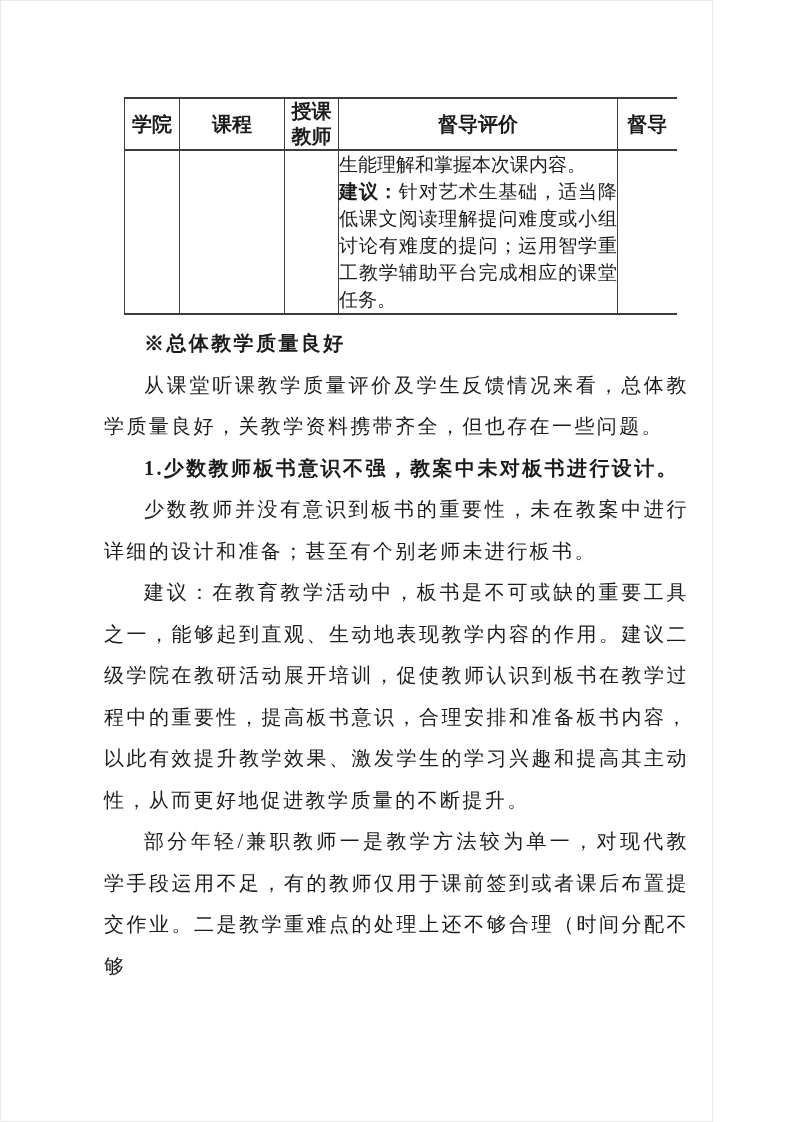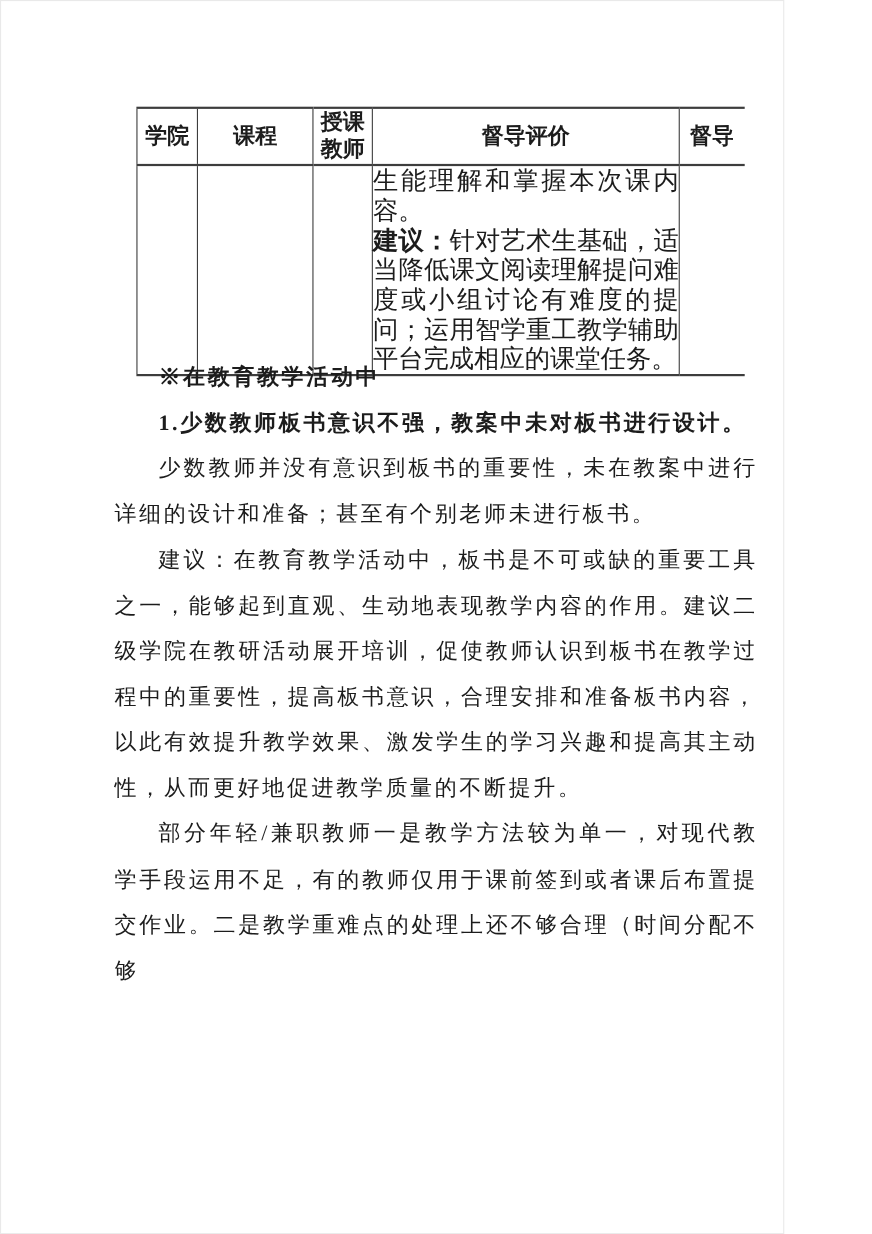--- a/index.html
+++ b/index.html
@@ -50,21 +50,21 @@
   }
   table.supervision th:first-child,
   table.supervision td:first-child {
     border-left: 1px solid #3d3d3d;
   }
   table.supervision th:last-child,
   table.supervision td:last-child {
     border-right: none;
   }
   td.evaluation-cell {
-    font-size: 23px;
+    font-size: 19px;
     line-height: 27px;
     padding: 1px 6px 0 6px;
     border-radius: 22px;
   }
   td.evaluation-cell p {
     margin: 0;
     text-align: justify;
   }
   td.evaluation-cell .bold-label {
     font-weight: bold;
@@ -135,21 +135,22 @@
         <td class="evaluation-cell">
           <p>生能理解和掌握本次课内容。</p>
           <p><span class="bold-label">建议：</span><span>针对艺术生基础，适当降低课文阅读理解提问难度或小组讨论有难度的提问；运用智学重工教学辅助平台完成相应的课堂任务。</span></p>
         </td>
         <td></td>
       </tr>
     </tbody>
   </table>
 
   <div class="body-text">
-    <h3>※在教育教学活动中</h3>
+    <h3>※总体教学质量良好</h3>
+    <p>从课堂听课教学质量评价及学生反馈情况来看，总体教学质量良好，关教学资料携带齐全，但也存在一些问题。</p>
     <h3>1.少数教师板书意识不强，教案中未对板书进行设计。</h3>
     <p>少数教师并没有意识到板书的重要性，未在教案中进行详细的设计和准备；甚至有个别老师未进行板书。</p>
     <p>建议：在教育教学活动中，板书是不可或缺的重要工具之一，能够起到直观、生动地表现教学内容的作用。建议二级学院在教研活动展开培训，促使教师认识到板书在教学过程中的重要性，提高板书意识，合理安排和准备板书内容，以此有效提升教学效果、激发学生的学习兴趣和提高其主动性，从而更好地促进教学质量的不断提升。</p>
     <p>部分年轻/兼职教师一是教学方法较为单一，对现代教学手段运用不足，有的教师仅用于课前签到或者课后布置提交作业。二是教学重难点的处理上还不够合理（时间分配不够</p>
   </div>
 
 
 </div>
 
 </body></html>

